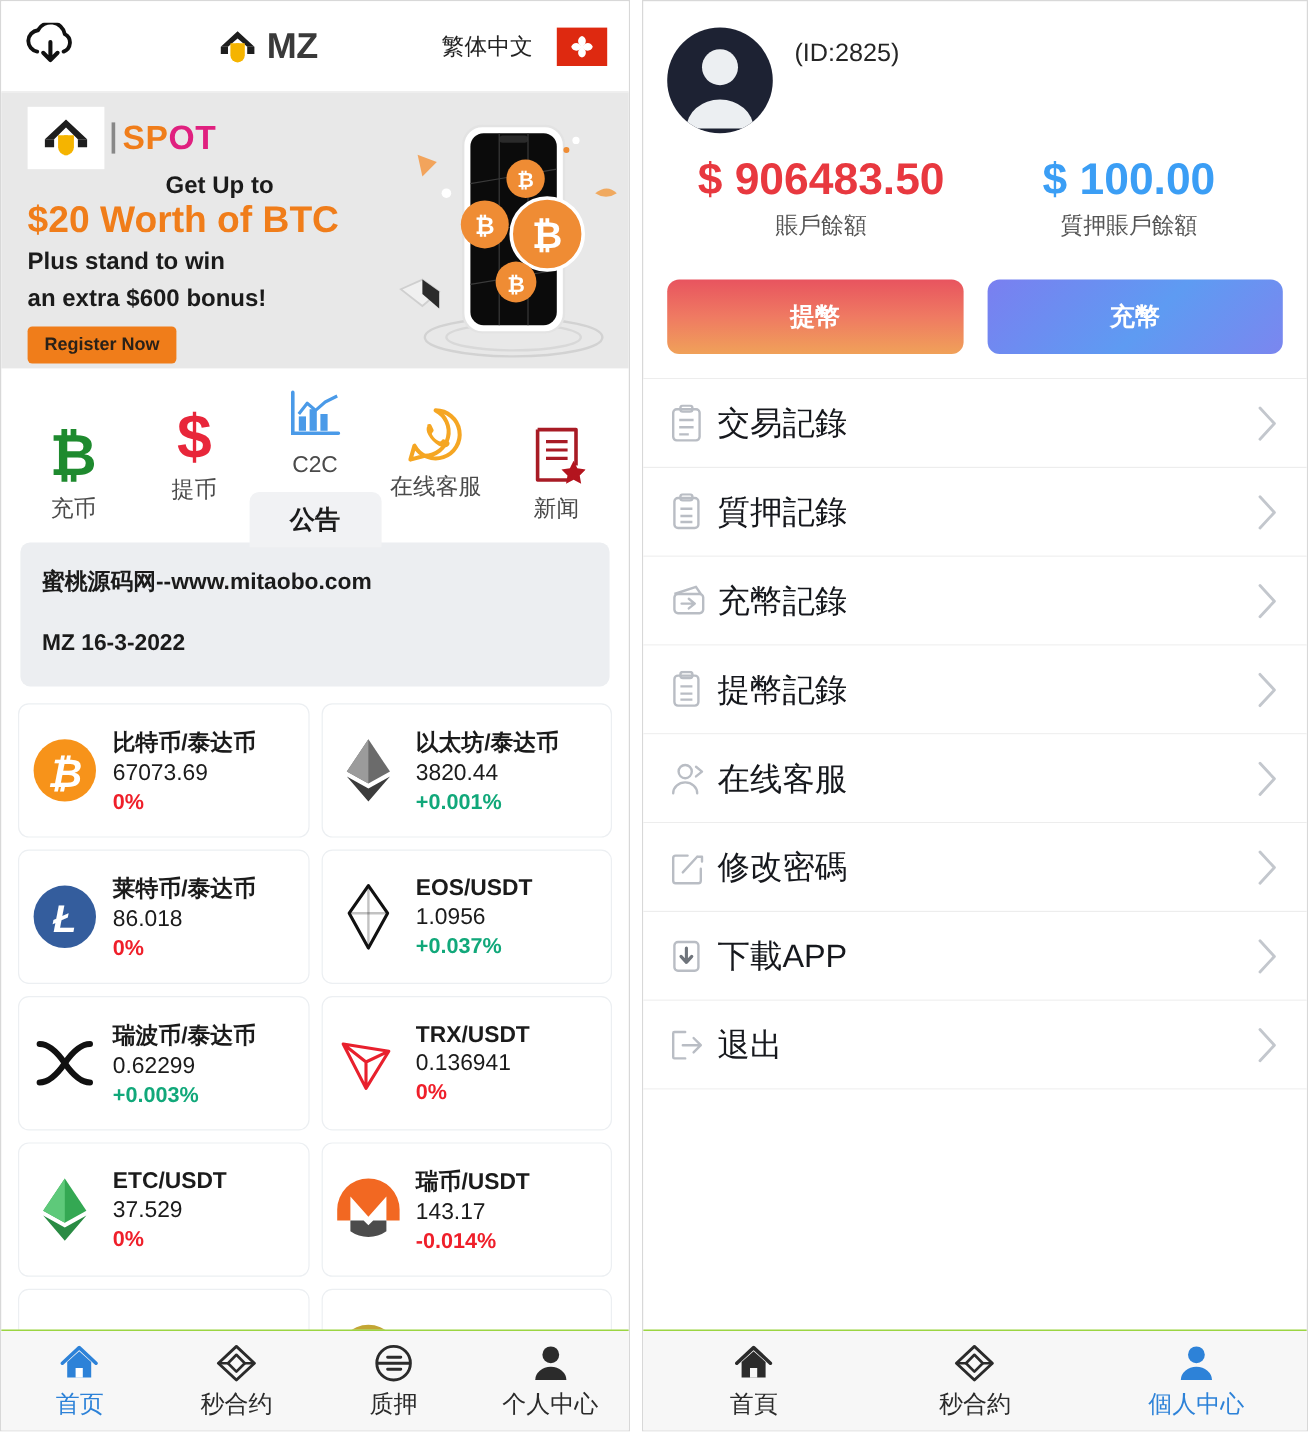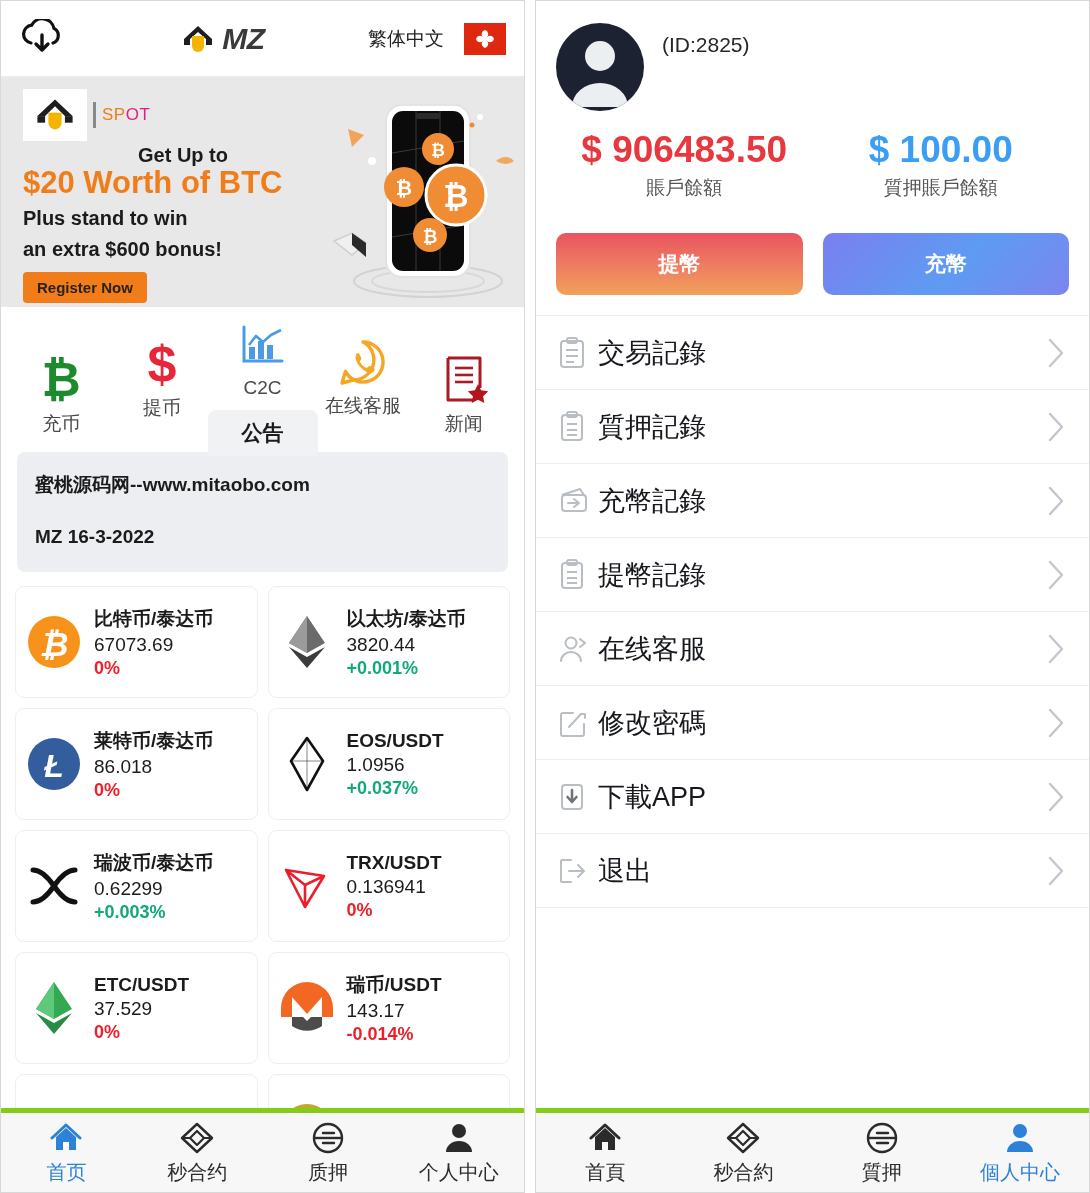--- a/index.html
+++ b/index.html
@@ -33,21 +33,21 @@
     display: flex; align-items: center;
     padding: 0 18px;
     border-bottom: 1px solid #ececec;
     background: #fff;
   }
   .l-header .dl-icon { width: 56px; display: flex; align-items: center; }
   .l-brand {
     flex: 1; display: flex; align-items: center; justify-content: center; gap: 4px;
   }
   .l-brand .brand-text {
-    font-size: 30px; font-weight: bold; color: #3a3a3a; letter-spacing: -0.5px; font-style: italic;
+    font-size: 30px; font-weight: bold; color: #3a3a3a; letter-spacing: -0.5px;
   }
   .l-lang { display: flex; align-items: center; gap: 20px; }
   .l-lang .lang-text { font-size: 19px; color: #222; }
   .hk-flag {
     width: 42px; height: 32px; background: #de2910;
     display: flex; align-items: center; justify-content: center;
   }
 
   
   .banner {
@@ -56,21 +56,21 @@
     background: #e8e8e8;
     overflow: hidden;
   }
   .banner-left { position: absolute; left: 22px; top: 10px; width: 320px; }
   .spot-row { display: flex; align-items: center; gap: 6px; height: 55px; }
   .spot-logo-box {
     width: 64px; height: 52px; background: #fff;
     display: flex; align-items: center; justify-content: center;
   }
   .spot-bar { width: 3px; height: 26px; background: #888; }
-  .spot-word { font-size: 17px; font-weight: normal; letter-spacing: 0.5px; }
+  .spot-word { font-size: 28px; font-weight: bold; letter-spacing: 0.5px; }
   .spot-word .s1 { color: #f07d1a; }
   .spot-word .s2 { color: #e0207f; }
   .banner-h1 { font-size: 20px; font-weight: bold; color: #1b1b1b; line-height: 1.12; margin-top: 2px; text-align: center;}
   .banner-h2 { font-size: 31px; font-weight: bold; color: #f07d1a; line-height: 1.12; }
   .banner-p  { font-size: 20px; font-weight: bold; color: #1b1b1b; line-height: 1.32; margin-top: 4px;}
   .banner-btn {
     margin-top: 10px; display: inline-block;
     background: #f07d1a; color: #2a2118;
     font-size: 15px; font-weight: bold;
     padding: 7px 14px; border-radius: 4px;
@@ -128,21 +128,21 @@
   .coin-chg { font-size: 18px; font-weight: bold; margin-top: 2px; }
   .chg-up { color: #11a87a; }
   .chg-dn { color: #ef1f2a; }
   .chg-flat { color: #ef1f2a; }
 
   
   .tabbar {
     position: absolute; left: 0; right: 0; bottom: 0;
     height: 84px;
     background: #f7f7f7;
-    border-top: 5px solid #84cc16;
+    border-top: 1px solid #84cc16;
     display: flex; align-items: center;
   }
   .tab { flex: 1; text-align: center; }
   .tab .t-ico { height: 38px; display:flex; align-items:center; justify-content:center; }
   .tab .t-lab { font-size: 20px; color: #2b2b2b; margin-top: 2px; }
   .tab.active .t-lab { color: #2d82d8; }
 
   
   .r-profile { padding: 22px 20px 8px 20px; }
   .r-user { display: flex; align-items: flex-start; gap: 18px; }
@@ -717,30 +717,20 @@
       <div class="tab">
         <div class="t-ico">
           <svg width="34" height="32" viewBox="0 0 34 32">
               <path d="M17 2 L32 16 L17 30 L2 16 Z" fill="none" stroke="#2b2b2b" stroke-width="2.4" stroke-linejoin="round"></path>
               <path d="M17 9 L24 16 L17 23 L10 16 Z" fill="none" stroke="#2b2b2b" stroke-width="2.2" stroke-linejoin="round"></path>
               <path d="M10 16 L2 16 M24 16 L32 16" stroke="#2b2b2b" stroke-width="2"></path>
             </svg>
         </div>
         <div class="t-lab">秒合約</div>
       </div>
-      <div class="tab">
-        <div class="t-ico">
-          <svg width="32" height="32" viewBox="0 0 32 32">
-              <circle cx="16" cy="16" r="14" fill="none" stroke="#2b2b2b" stroke-width="2.4"></circle>
-              <path d="M3 16 h26" stroke="#2b2b2b" stroke-width="2.4"></path>
-              <path d="M11 11 h11 M11 21 h11" stroke="#2b2b2b" stroke-width="2.4" stroke-linecap="round"></path>
-            </svg>
-        </div>
-        <div class="t-lab">質押</div>
-      </div>
       <div class="tab active">
         <div class="t-ico">
           <svg width="30" height="32" viewBox="0 0 30 32">
               <circle cx="15" cy="9" r="7" fill="#2d82d8"></circle>
               <path d="M2 30 a13 11 0 0 1 26 0 Z" fill="#2d82d8"></path>
             </svg>
         </div>
         <div class="t-lab">個人中心</div>
       </div>
     </div>

